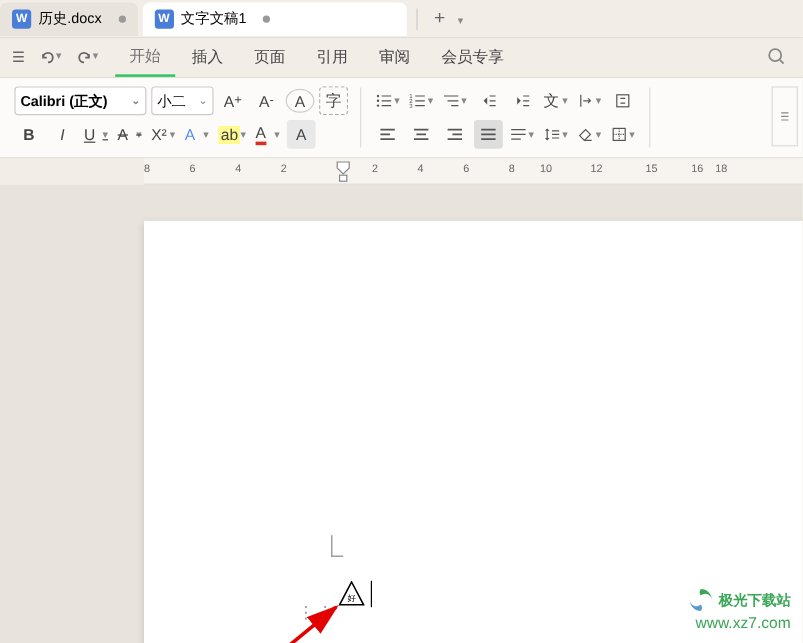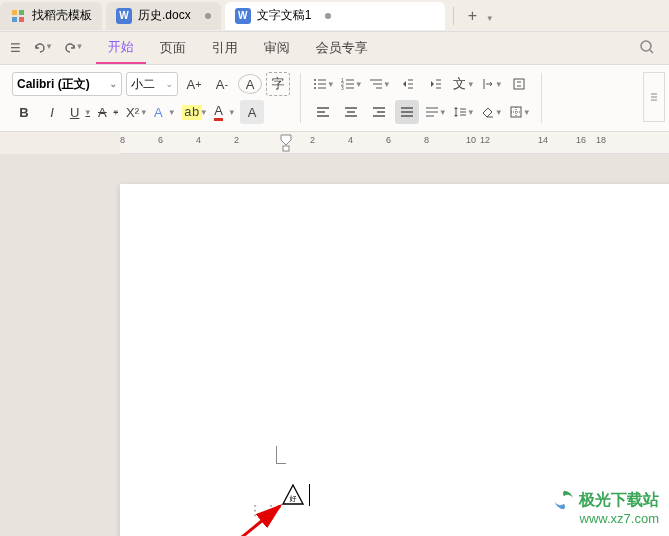--- a/index.html
+++ b/index.html
@@ -13,21 +13,21 @@
   .tab-icon.doc { background: #4a7dd8; color: #fff; border-radius: 3px; font-size: 10px; font-weight: bold; }
   .tab-dot { width: 6px; height: 6px; background: #999; border-radius: 50%; margin-left: 8px; }
   .tab-add { padding: 0 10px; font-size: 16px; color: #666; }
   .tab-sep { width: 1px; height: 18px; background: #ccc; margin: 0 4px; }
 
   .menu-row { display: flex; align-items: center; height: 32px; background: #f2ede7; padding: 0 6px; }
   .menu-left { display: flex; align-items: center; gap: 4px; }
   .menu-btn { padding: 4px; color: #666; display: inline-flex; }
   .menus { display: flex; align-items: center; margin-left: 10px; gap: 2px; flex: 1; }
   .menu-item { padding: 6px 12px; font-size: 13px; color: #444; cursor: pointer; }
-  .menu-item.active { color: #8b5cf6; border-bottom: 2px solid #ec4899; }
+  .menu-item.active { color: #737373; border-bottom: 2px solid #22c55e; }
   .menu-search { margin-left: auto; padding: 4px 8px; color: #888; }
 
   .toolbar { display: flex; align-items: center; background: #fcfbfa; border-top: 1px solid #e0dcd6; border-bottom: 1px solid #e0dcd6; padding: 4px 6px; height: 68px; }
   .tool-group { display: flex; flex-direction: column; gap: 4px; padding: 0 6px; }
   .tool-row { display: flex; align-items: center; gap: 4px; }
   .tool-btn { min-width: 24px; height: 24px; display: inline-flex; align-items: center; justify-content: center; font-size: 13px; color: #444; border-radius: 3px; cursor: pointer; padding: 0 2px; }
   .tool-btn.active { background: #ddd; }
   .tool-sep { width: 1px; height: 50px; background: #e0dcd6; margin: 0 4px; }
   .font-select { height: 24px; border: 1px solid #ccc; background: #fff; font-size: 12px; padding: 0 4px; display: flex; align-items: center; gap: 4px; border-radius: 3px; }
   .font-select.name { width: 110px; font-weight: bold; }
@@ -45,41 +45,30 @@
   .para-mark { position: absolute; left: 276px; top: 292px; width: 10px; height: 18px; border-left: 1px solid #888; border-bottom: 1px solid #888; }
   .drag-handle { position: absolute; left: 248px; top: 348px; color: #999; font-size: 14px; letter-spacing: 2px; }
   
   .triangle-char { position: relative; display: inline-block; }
   .triangle-char svg { display: block; }
   .text-cursor { display: inline-block; width: 1px; height: 22px; background: #000; vertical-align: top; margin-left: 2px; }
 
   .arrow { position: absolute; left: 150px; top: 340px; pointer-events: none; }
 
   .watermark { position: absolute; right: 10px; bottom: 10px; display: flex; flex-direction: column; align-items: flex-end; }
-  .wm-logo { display: flex; align-items: center; gap: 4px; font-size: 16px; font-weight: bold; color: #3aa657; }
+  .wm-logo { display: flex; align-items: center; gap: 4px; font-size: 12px; font-weight: bold; color: #3aa657; }
   .wm-logo .swirl { width: 22px; height: 22px; }
   .wm-url { font-size: 13px; color: #3aa657; }
 
   .expand-btn { position: absolute; right: 4px; top: 72px; background: #fcfbfa; border: 1px solid #ddd; width: 22px; height: 50px; display: flex; align-items: center; justify-content: center; color: #888; }
 </style>
 </head>
 <body>
 
 <div class="tabs">
-  <div class="tab inactive">
-    <span class="tab-icon">
-      <svg width="14" height="14" viewBox="0 0 14 14">
-          <rect x="1" y="1" width="5" height="5" fill="#f5b547"></rect>
-          <rect x="8" y="1" width="5" height="5" fill="#6bb36b"></rect>
-          <rect x="1" y="8" width="5" height="5" fill="#5b9bd5"></rect>
-          <rect x="8" y="8" width="5" height="5" fill="#e06666"></rect>
-        </svg>
-    </span>
-    <span>找稻壳模板</span>
-  </div>
   <div class="tab inactive">
     <span class="tab-icon doc">W</span>
     <span>历史.docx</span>
     <span class="tab-dot"></span>
   </div>
   <div class="tab active" style="min-width:220px;">
     <span class="tab-icon doc">W</span>
     <span>文字文稿1</span>
     <span class="tab-dot"></span>
   </div>
@@ -103,20 +92,21 @@
     <span class="menu-btn">
       <svg width="14" height="14" viewBox="0 0 14 14">
           <path d="M11 7 A4 4 0 1 0 7 11" fill="none" stroke="#666" stroke-width="1.5"></path>
           <path d="M11 4 L11 7 L8 7" fill="none" stroke="#666" stroke-width="1.5"></path>
         </svg>
       <span class="chev">▾</span>
     </span>
   </div>
   <div class="menus">
     <span class="menu-item active">开始</span>
+    <span class="menu-item">插入</span>
     <span class="menu-item">页面</span>
     <span class="menu-item">引用</span>
     <span class="menu-item">审阅</span>
     <span class="menu-item">会员专享</span>
   </div>
   <span class="menu-search">
     <svg width="16" height="16" viewBox="0 0 16 16">
         <circle cx="7" cy="7" r="5" fill="none" stroke="#888" stroke-width="1.5"></circle>
         <line x1="11" y1="11" x2="14" y2="14" stroke="#888" stroke-width="1.5"></line>
       </svg>
@@ -140,21 +130,21 @@
       <span class="tool-btn" style="border:1px dashed #aaa;">字</span>
     </div>
     <div class="tool-row">
       <span class="tool-btn" style="font-weight:bold;">B</span>
       <span class="tool-btn" style="font-style:italic;">I</span>
       <span class="tool-btn" style="text-decoration:underline;">U<span class="chev">▾</span></span>
       <span class="tool-btn" style="text-decoration:line-through;">A<span class="chev">▾</span></span>
       <span class="tool-btn">X²<span class="chev">▾</span></span>
       <span class="tool-btn" style="color:#5b8def;">A<span class="chev">▾</span></span>
       <span class="tool-btn">
-          <span style="background:#fffb8f;padding:0 2px;font-family:Liberation Mono, monospace;">ab</span>
+          <span style="background:#fffb8f;padding:0 2px;">ab</span>
           <span class="chev">▾</span>
         </span>
       <span class="tool-btn">
           <span style="border-bottom:3px solid #d93025;">A</span>
           <span class="chev">▾</span>
         </span>
       <span class="tool-btn" style="background:#e8e8e8;">A</span>
     </div>
   </div>
   <div class="tool-sep"></div>
@@ -297,23 +287,23 @@
 
 <div class="ruler">
   <span class="ruler-num" style="left:0px;">8</span>
   <span class="ruler-num" style="left:38px;">6</span>
   <span class="ruler-num" style="left:76px;">4</span>
   <span class="ruler-num" style="left:114px;">2</span>
   <span class="ruler-num" style="left:190px;">2</span>
   <span class="ruler-num" style="left:228px;">4</span>
   <span class="ruler-num" style="left:266px;">6</span>
   <span class="ruler-num" style="left:304px;">8</span>
-  <span class="ruler-num" style="left:346px;">10</span>
-  <span class="ruler-num" style="left:360px;">12</span>
-  <span class="ruler-num" style="left:418px;">14</span>
+  <span class="ruler-num" style="left:330px;">10</span>
+  <span class="ruler-num" style="left:372px;">12</span>
+  <span class="ruler-num" style="left:418px;">15</span>
   <span class="ruler-num" style="left:456px;">16</span>
   <span class="ruler-num" style="left:476px;">18</span>
   <span class="ruler-num" style="left:532px;margin-top:40px;">20</span>
   <div class="ruler-indent">
     <svg width="12" height="18" viewBox="0 0 12 18">
         <path d="M1 1 L11 1 L11 6 L6 11 L1 6 Z" fill="#fff" stroke="#888"></path>
         <rect x="3" y="12" width="6" height="5" fill="#fff" stroke="#888"></rect>
       </svg>
   </div>
 </div>

